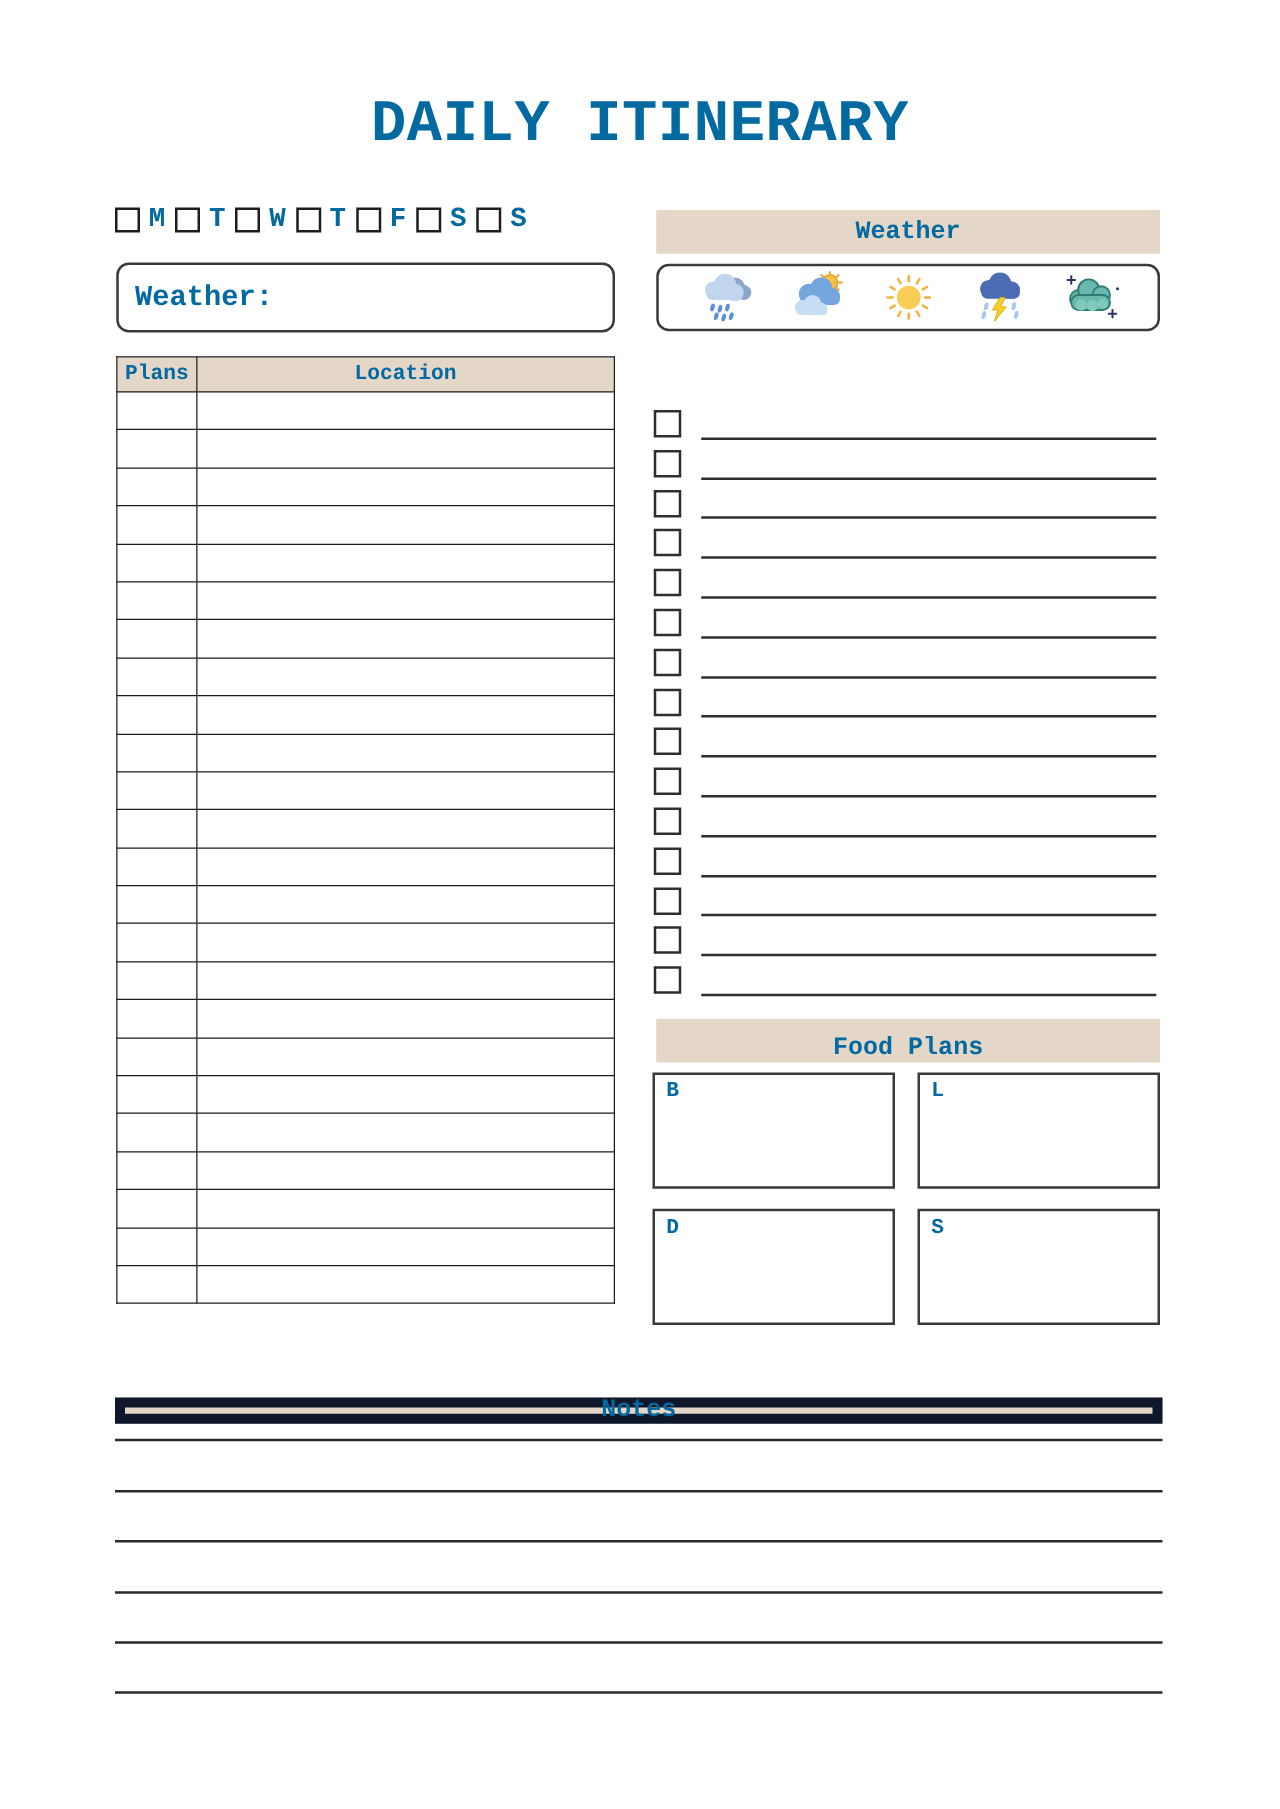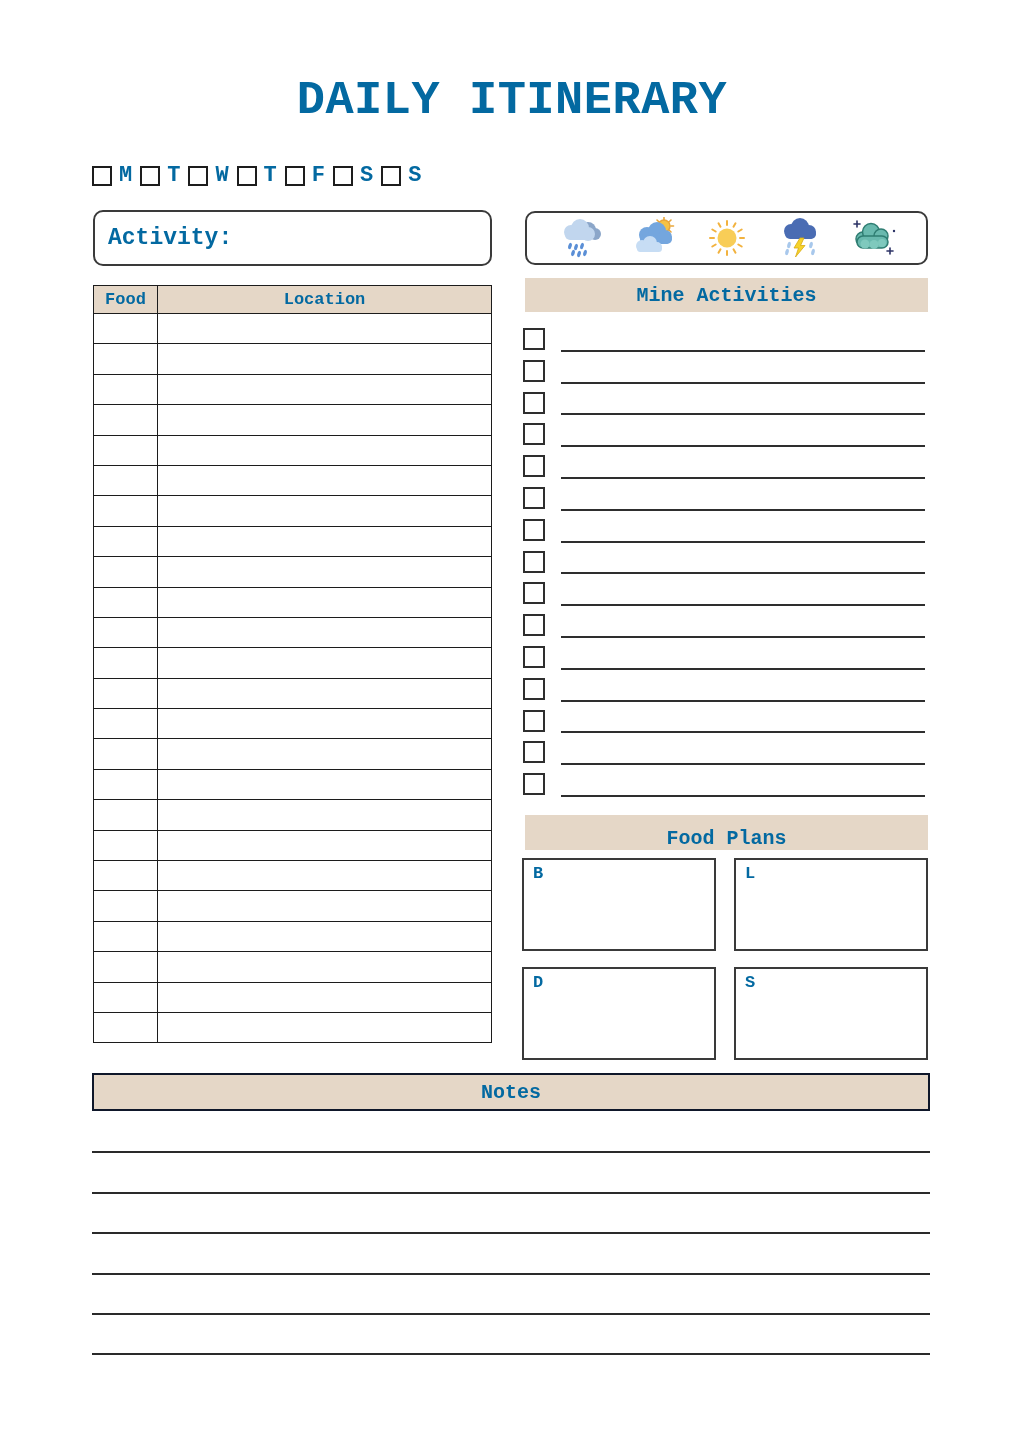--- a/index.html
+++ b/index.html
@@ -34,22 +34,22 @@
   
   .panel-header {
     position:absolute; background:var(--header-bg,#e5d7c7);
     display:flex; align-items:center; justify-content:center;
     font-size:20px; font-weight:bold;
   }
   .hdr-weather   { left:525px; top:168px; width:403px; height:35px; }
   .hdr-activity  { left:525px; top:278px; width:403px; height:34px; }
   .hdr-food      { left:525px; top:815px; width:403px; height:35px;align-items:flex-end; }
   .hdr-notes {
-    left:92px; top:1073px; width:838px; height:38px;
-    border:2px solid #0f172a; box-sizing:border-box;
+    left:92px; top:1118px; width:838px; height:21px;
+    border:8px solid #0f172a; box-sizing:border-box;
   }
 
   
   .weather-box {
     position:absolute; left:525px; top:211px; width:403px; height:54px;
     border:2px solid #3a3a3a; border-radius:10px; box-sizing:border-box;
     display:flex; align-items:center; justify-content:center; gap:25px;
   }
   .weather-box svg { display:block; }
 
@@ -124,23 +124,26 @@
         <span class="day-box"></span>
         <span class="day-label">S</span>
       </span>
       <span class="day-item">
         <span class="day-box"></span>
         <span class="day-label">S</span>
       </span>
     </div>
 
   <div class="location-box">
-    <span>Activity:</span>
+    <span>Weather:</span>
   </div>
 
+  <div class="panel-header hdr-weather">
+    <span>Weather</span>
+  </div>
 
   <div class="weather-box">
     <span>
       <svg viewBox="0 0 48 42" width="48" height="42">
         <circle cx="31" cy="13" r="8" fill="#8ba6c9"></circle>
         <circle cx="38" cy="17" r="6" fill="#8ba6c9"></circle>
         <g fill="#c1d6ee">
           <circle cx="14" cy="15" r="7"></circle>
           <circle cx="23" cy="11" r="9"></circle>
           <circle cx="31" cy="17" r="7"></circle>
@@ -240,21 +243,21 @@
     </span>
   </div>
 
   <table class="schedule">
     <colgroup>
         <col class="c-time">
         <col>
       </colgroup>
     <thead>
       <tr>
-        <th>Food</th>
+        <th>Plans</th>
         <th>Location</th>
       </tr>
     </thead>
     <tbody>
         <tr>
           <td></td>
           <td></td>
         </tr>
         <tr>
           <td></td>
@@ -344,23 +347,20 @@
           <td></td>
           <td></td>
         </tr>
         <tr>
           <td></td>
           <td></td>
         </tr>
       </tbody>
   </table>
 
-  <div class="panel-header hdr-activity">
-    <span>Mine Activities</span>
-  </div>
 
   <div class="checklist">
       <div class="check-row">
         <span class="check-box"></span>
         <span class="check-line"></span>
       </div>
       <div class="check-row">
         <span class="check-box"></span>
         <span class="check-line"></span>
       </div>

